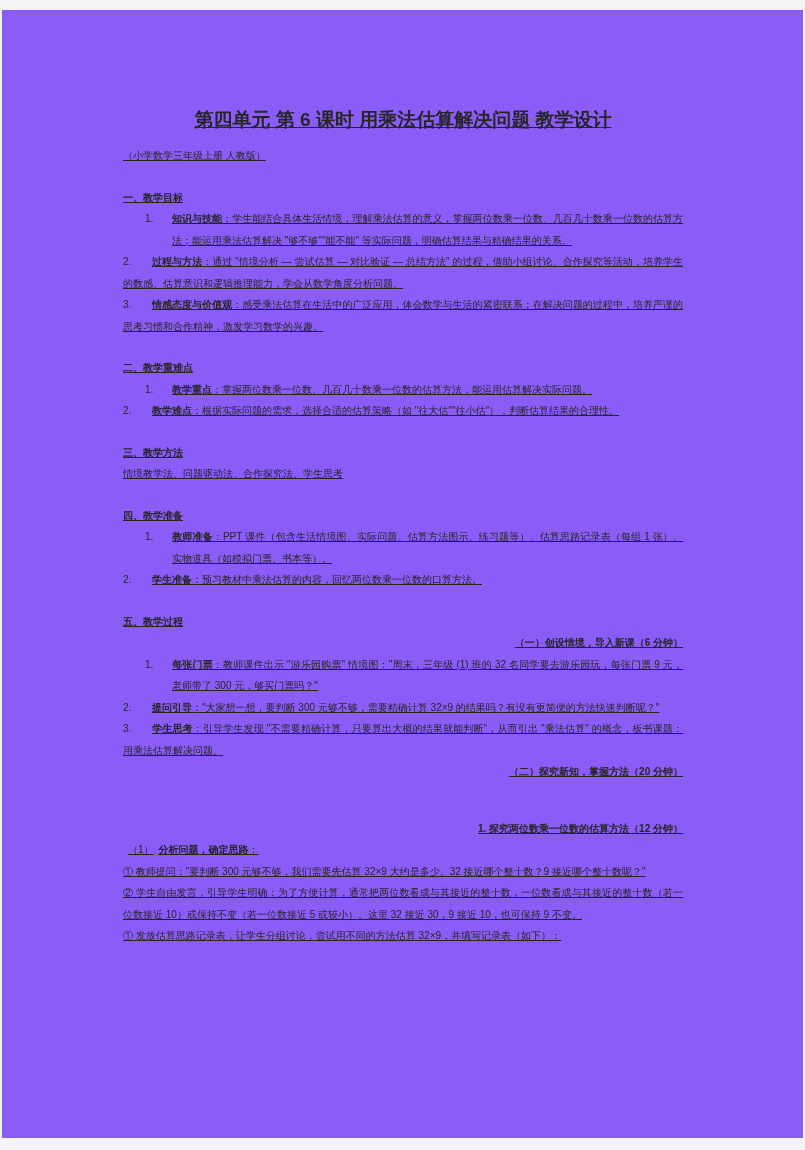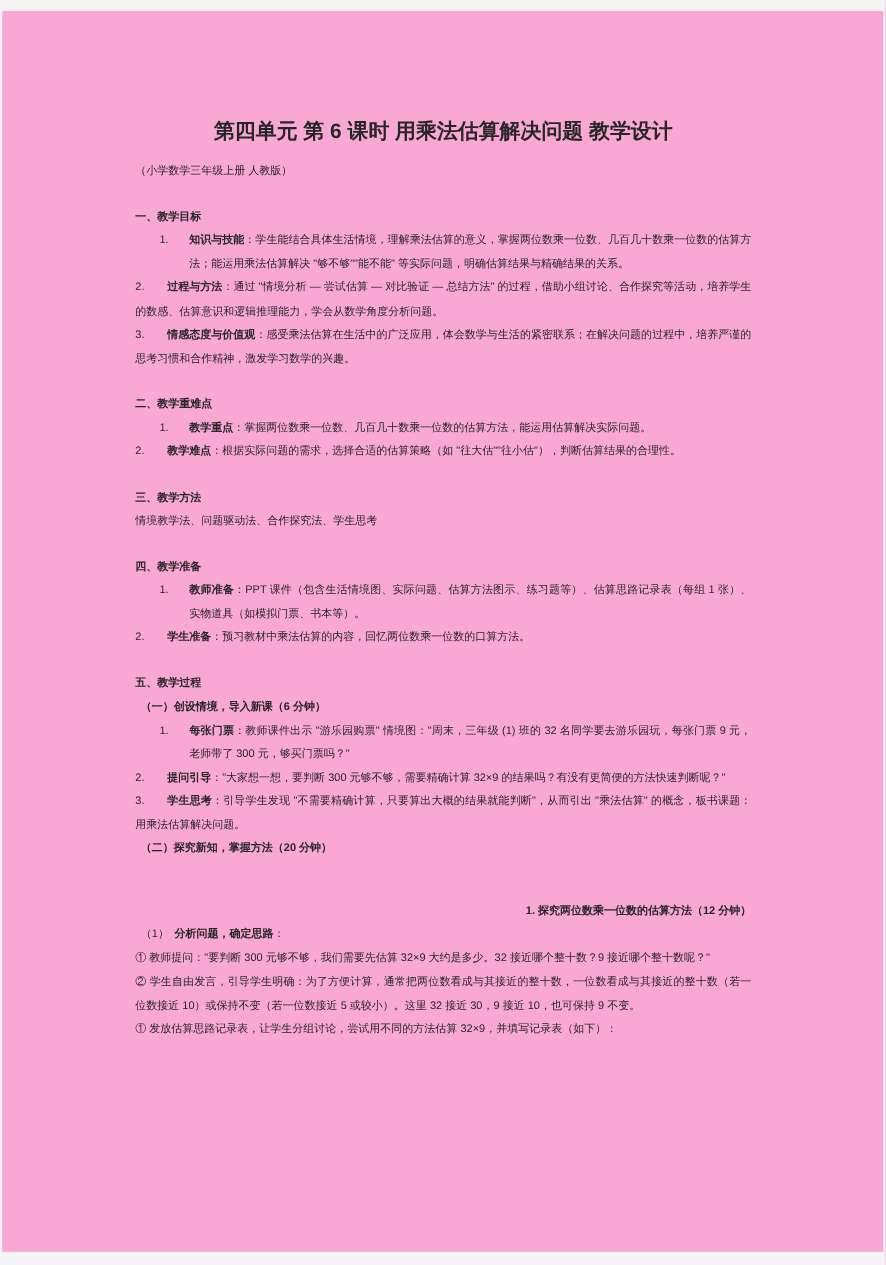--- a/index.html
+++ b/index.html
@@ -7,46 +7,47 @@
     width: 805px; height: 1150px;
     background: #f5f5f6;
     position: relative;
     overflow: hidden;
     font-family: "Liberation Sans", sans-serif;
   }
   .page {
     position: absolute;
     left: 2px; top: 10px;
     width: 801px; height: 1128px;
-    background: #f9a8d4;
+    background: #8b5cf6;
     box-sizing: border-box;
     padding: 96px 120px 0 121px;
     color: #262626;
     box-shadow: 0 0 3px rgba(0,0,0,0.06);
+    text-decoration: underline;
   }
   .doc-title {
     font-size: 19px;
     font-weight: 700;
     text-align: center;
     line-height: 28px;
     margin: 0 0 11px 0;
   }
   .para {
     font-size: 10px;
     line-height: 21.5px;
     margin: 0;
     text-align: justify;
     font-weight: 400;
   }
   .para b { font-weight: 700; }
   .h { font-weight: 700; text-align: left; margin-top: 20px; }
   .hang { margin-left: 49px; text-indent: -27px; }
   .hang .num { display: inline-block; width: 27px; text-indent: 0; }
   .pnum .num { display: inline-block; width: 29px; }
-  .sub { padding-left: 5px; font-weight: 700; text-align: left; }
+  .sub { padding-left: 5px; font-weight: 700; text-align: right; }
   .sub2 { font-weight: 700; text-align: right; margin-top: 35px; }
   .step { padding-left: 5px; }
   .step .marker { margin-right: 5px; }
 </style>
 </head>
 <body>
 
 <div class="page">
 
   <h1 class="doc-title">第四单元 第 6 课时 用乘法估算解决问题 教学设计</h1>

